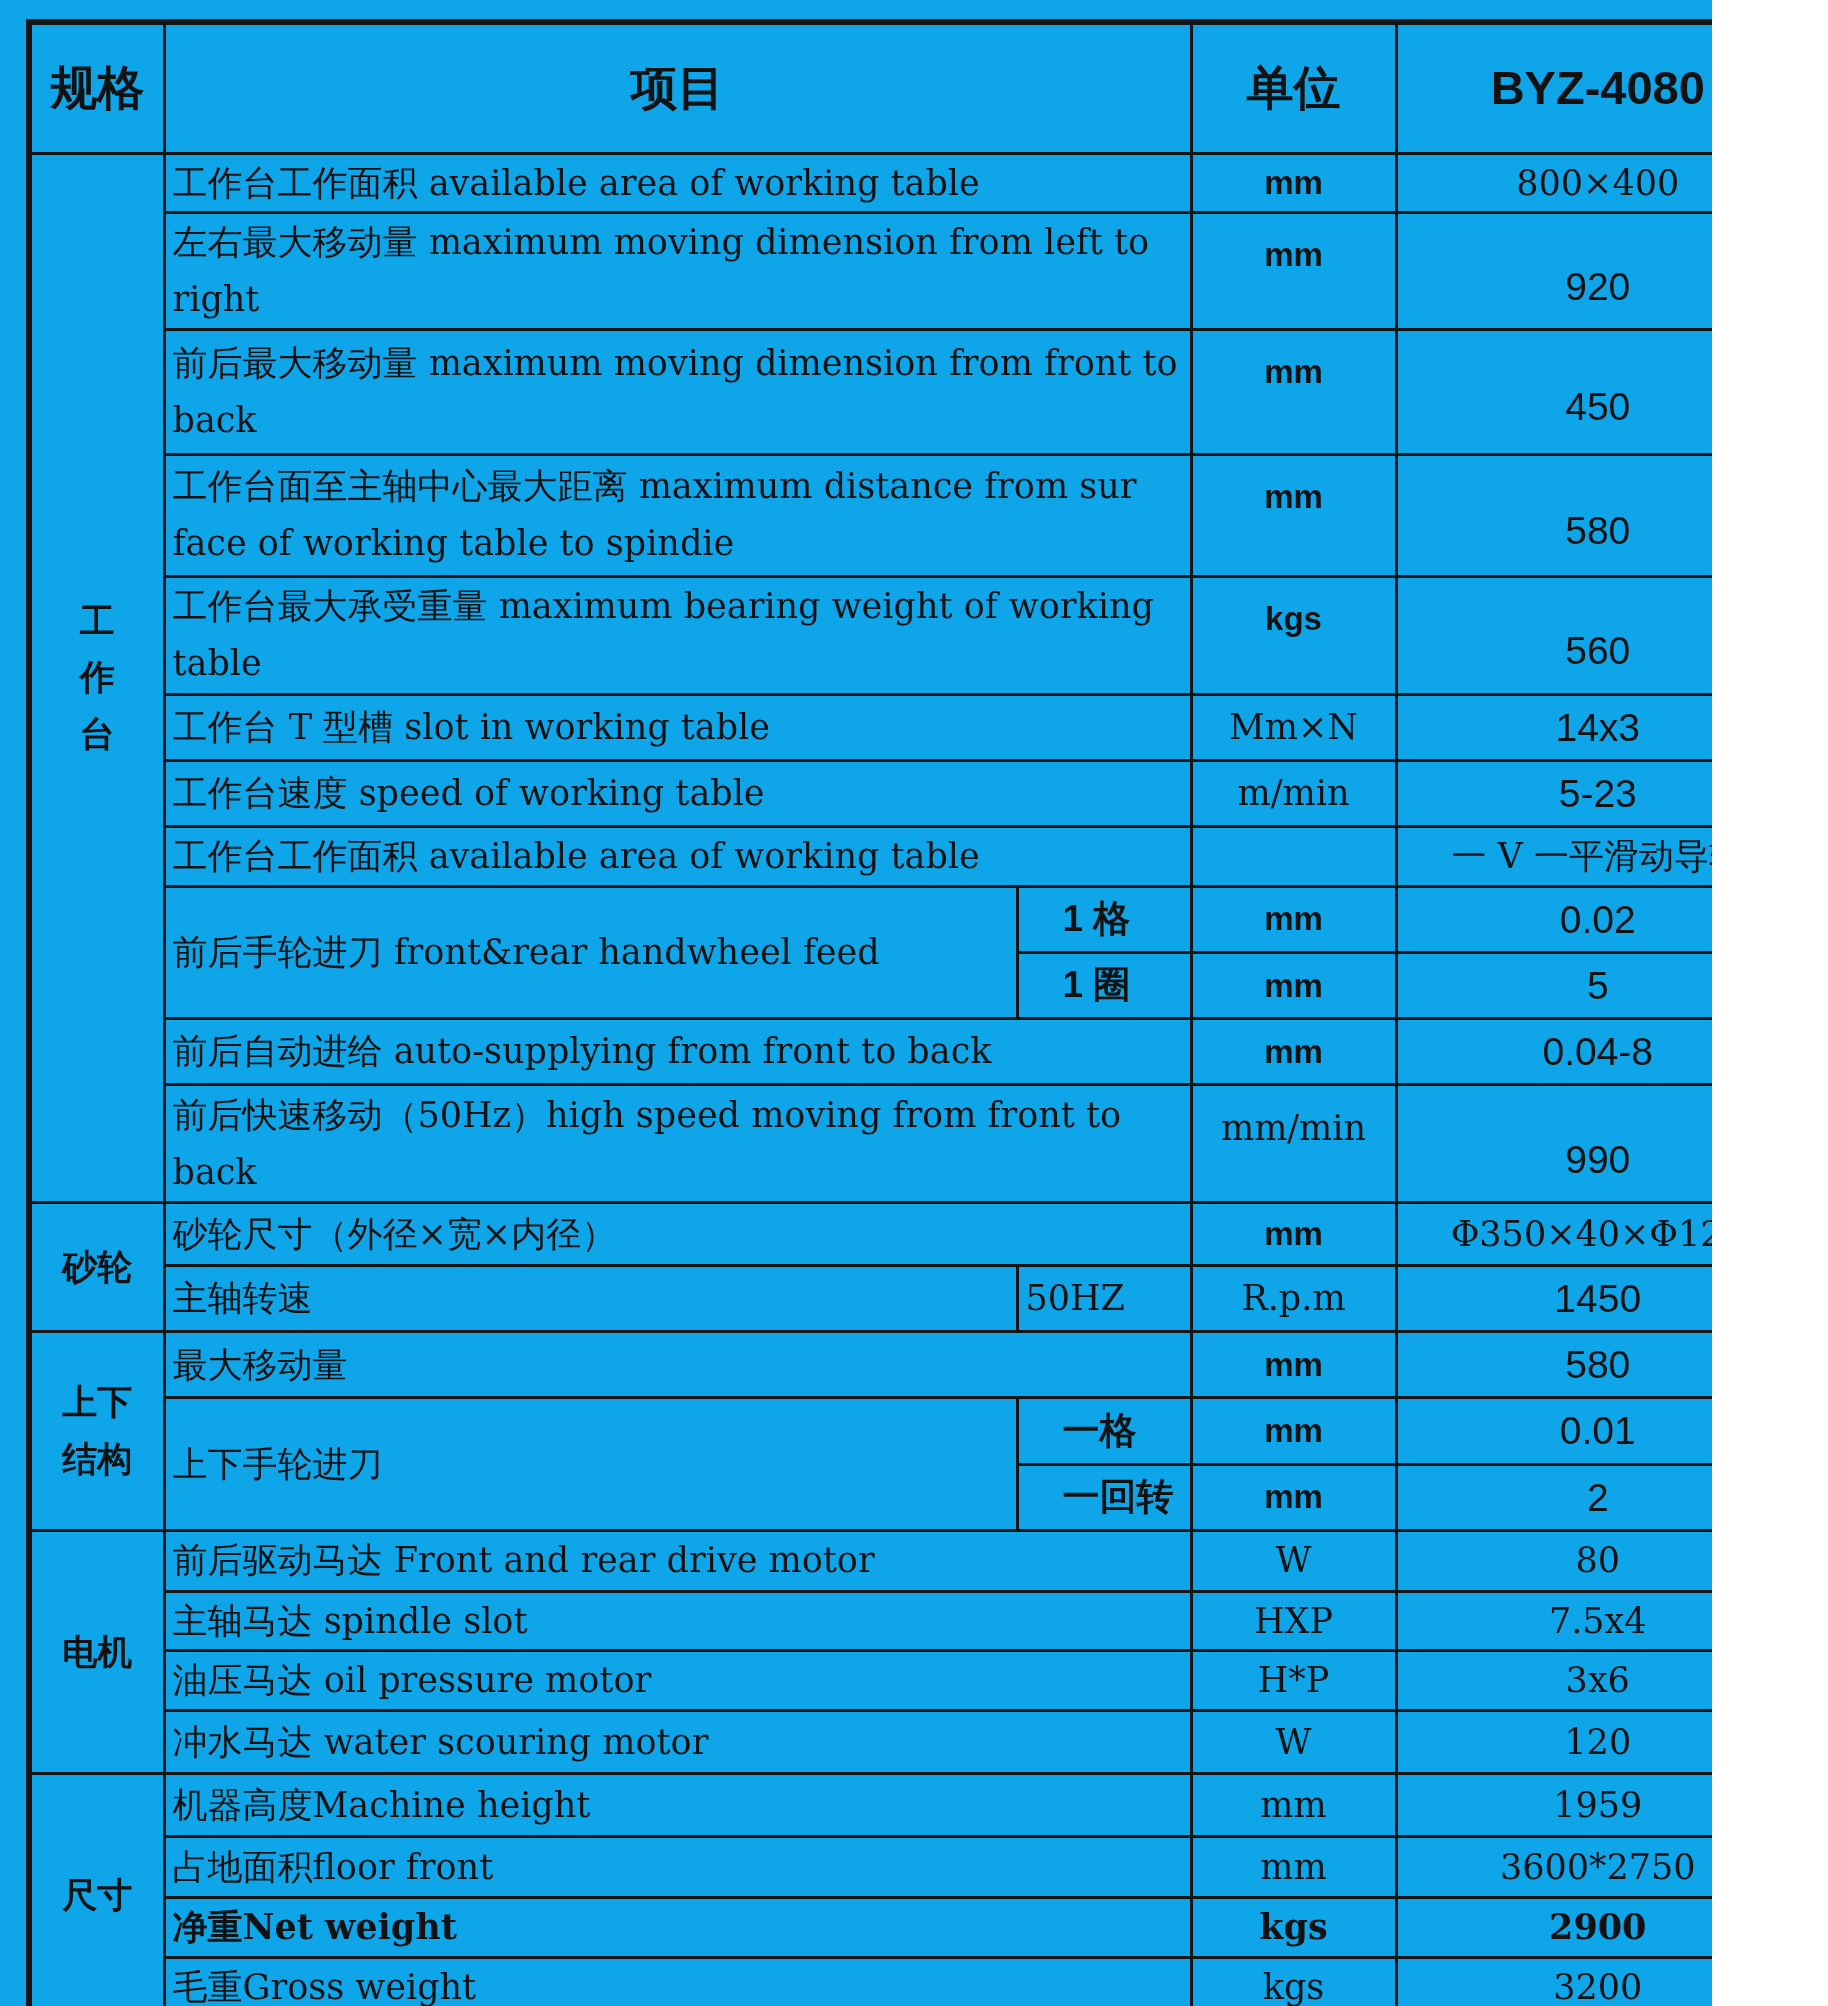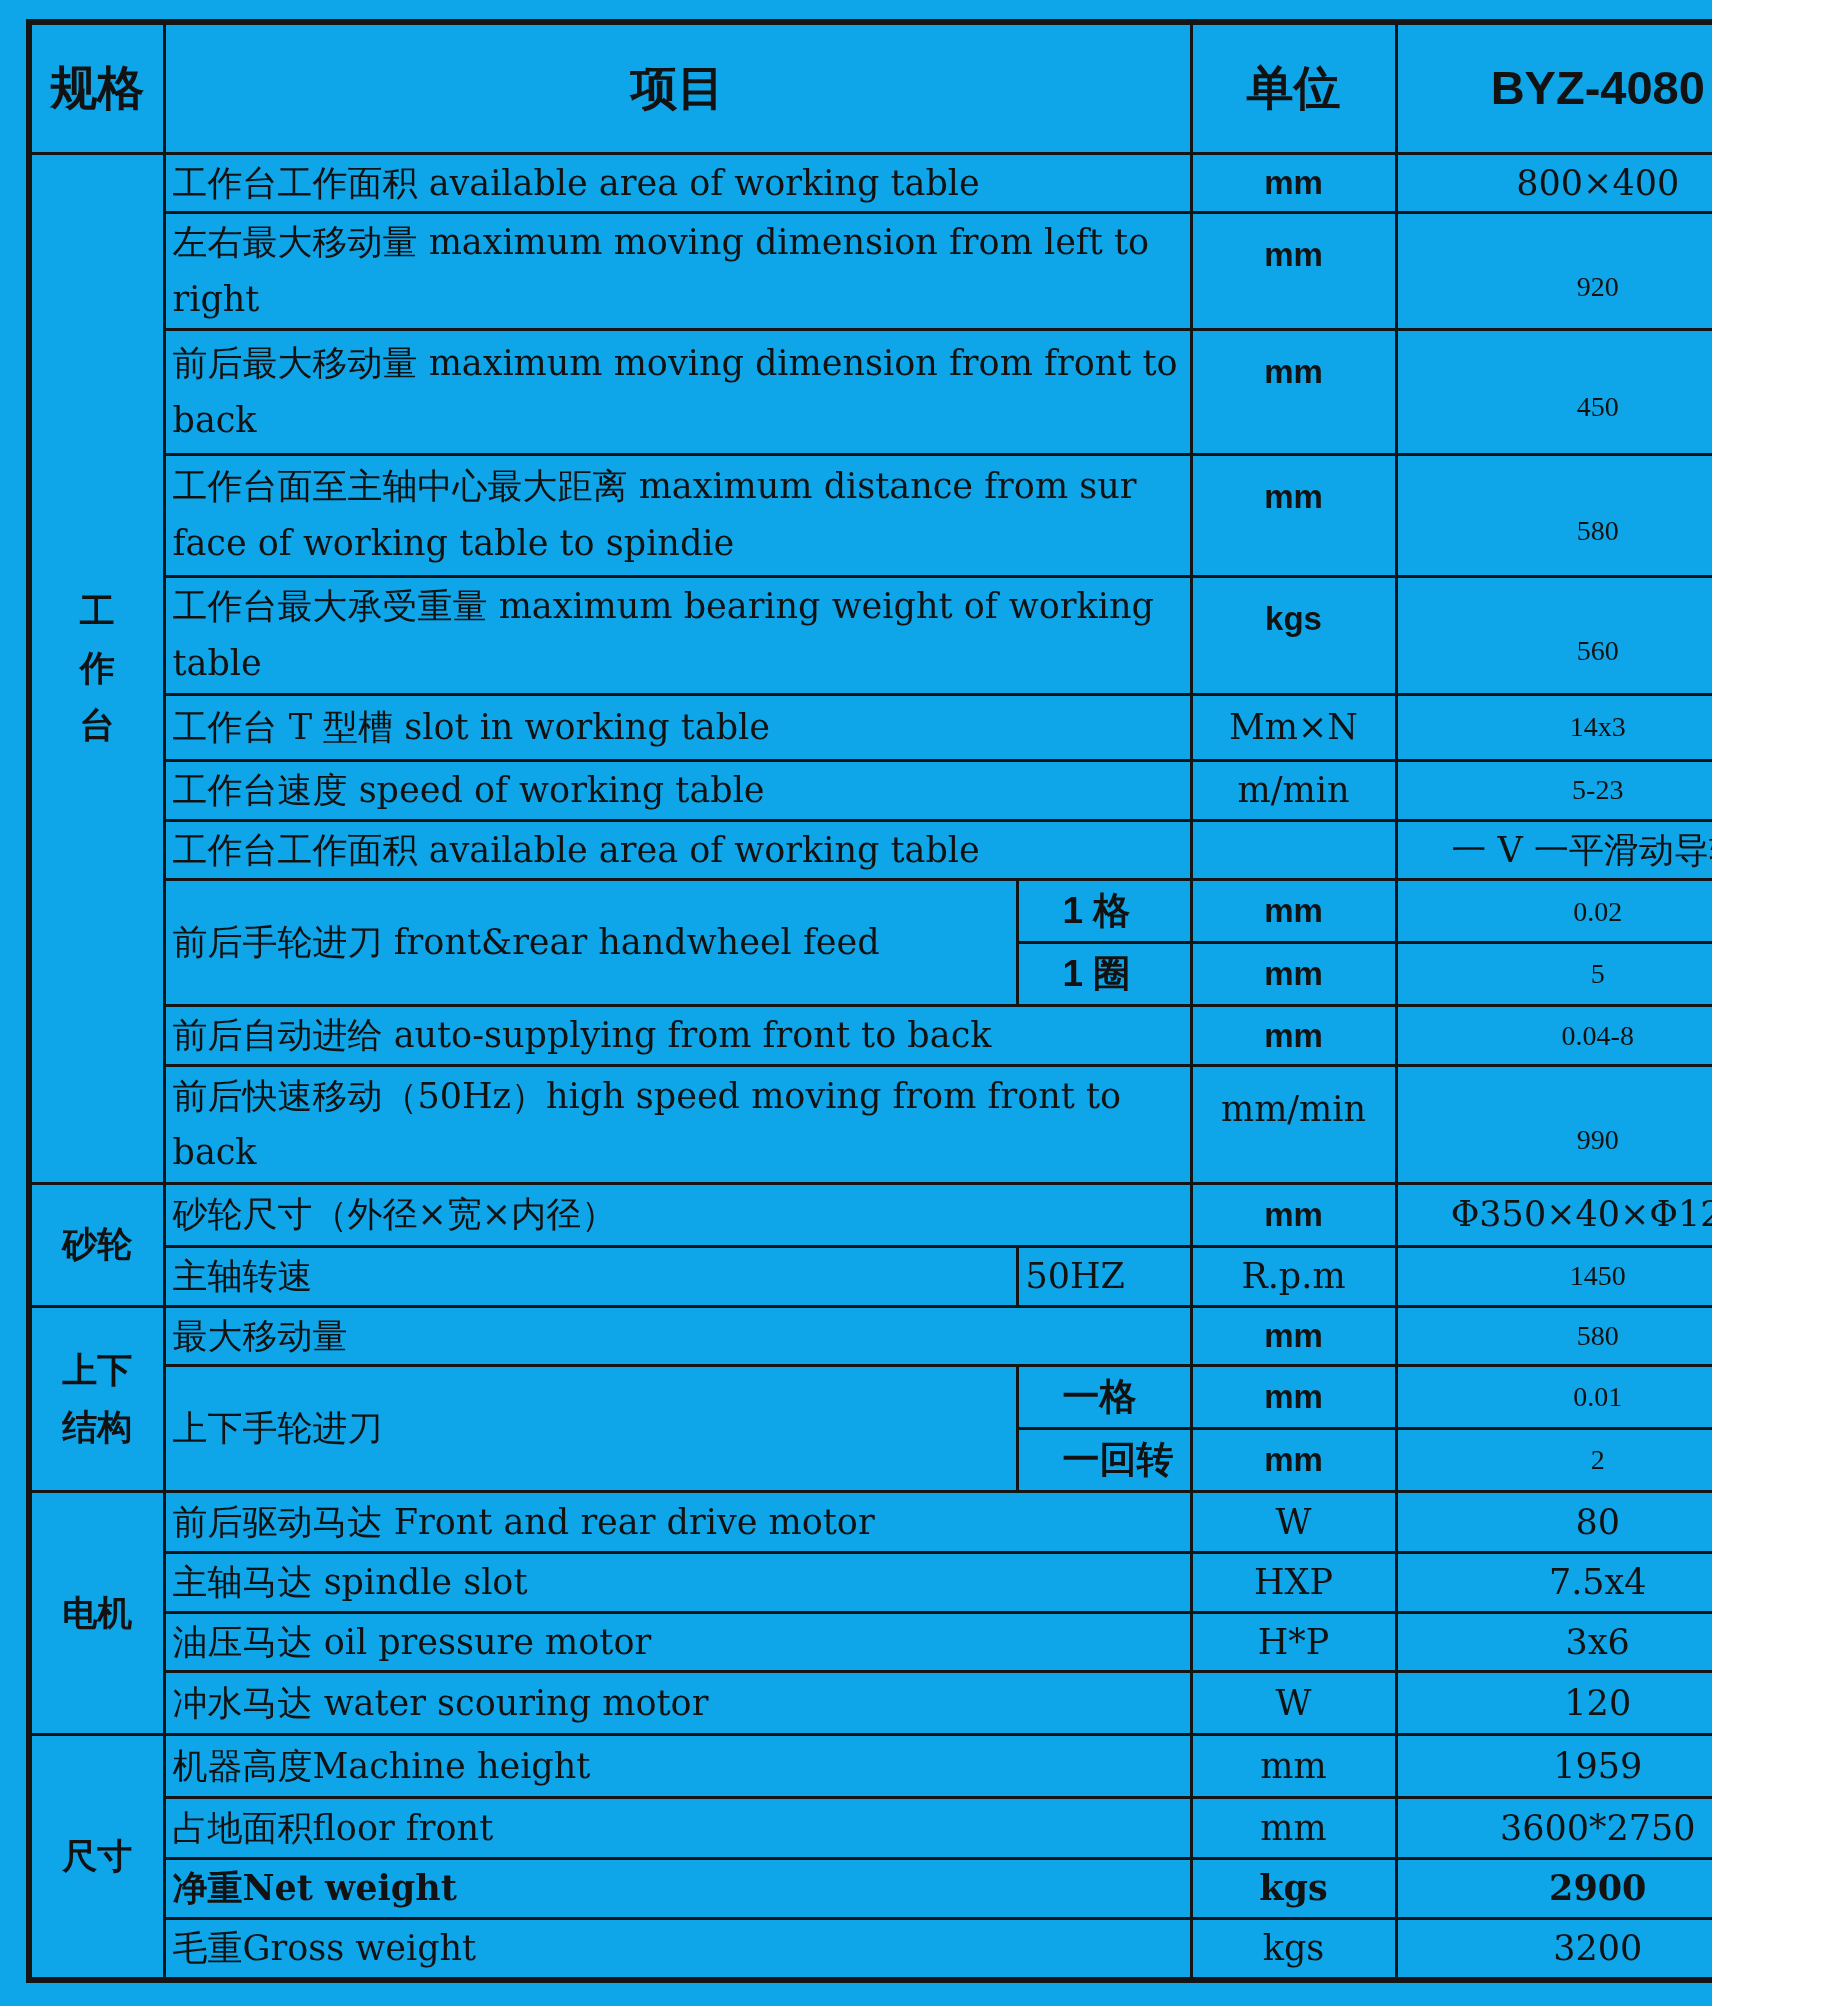--- a/index.html
+++ b/index.html
@@ -84,22 +84,22 @@
     vertical-align: top;
     padding-top: 14px;
   }
   
   td.val {
     text-align: center;
     padding: 0 5.2px;
     font-size: 38px;
   }
   td.val.sans {
-    font-family: Liberation Serif, serif;
-    font-size: 28px;
+    font-family: Liberation Sans, sans-serif;
+    font-size: 39px;
     margin-left: 32px;
   }
   td.val.low {
     padding-top: 31px;
   }
 </style>
 </head>
 <body>
 
 <div class="sheet">

